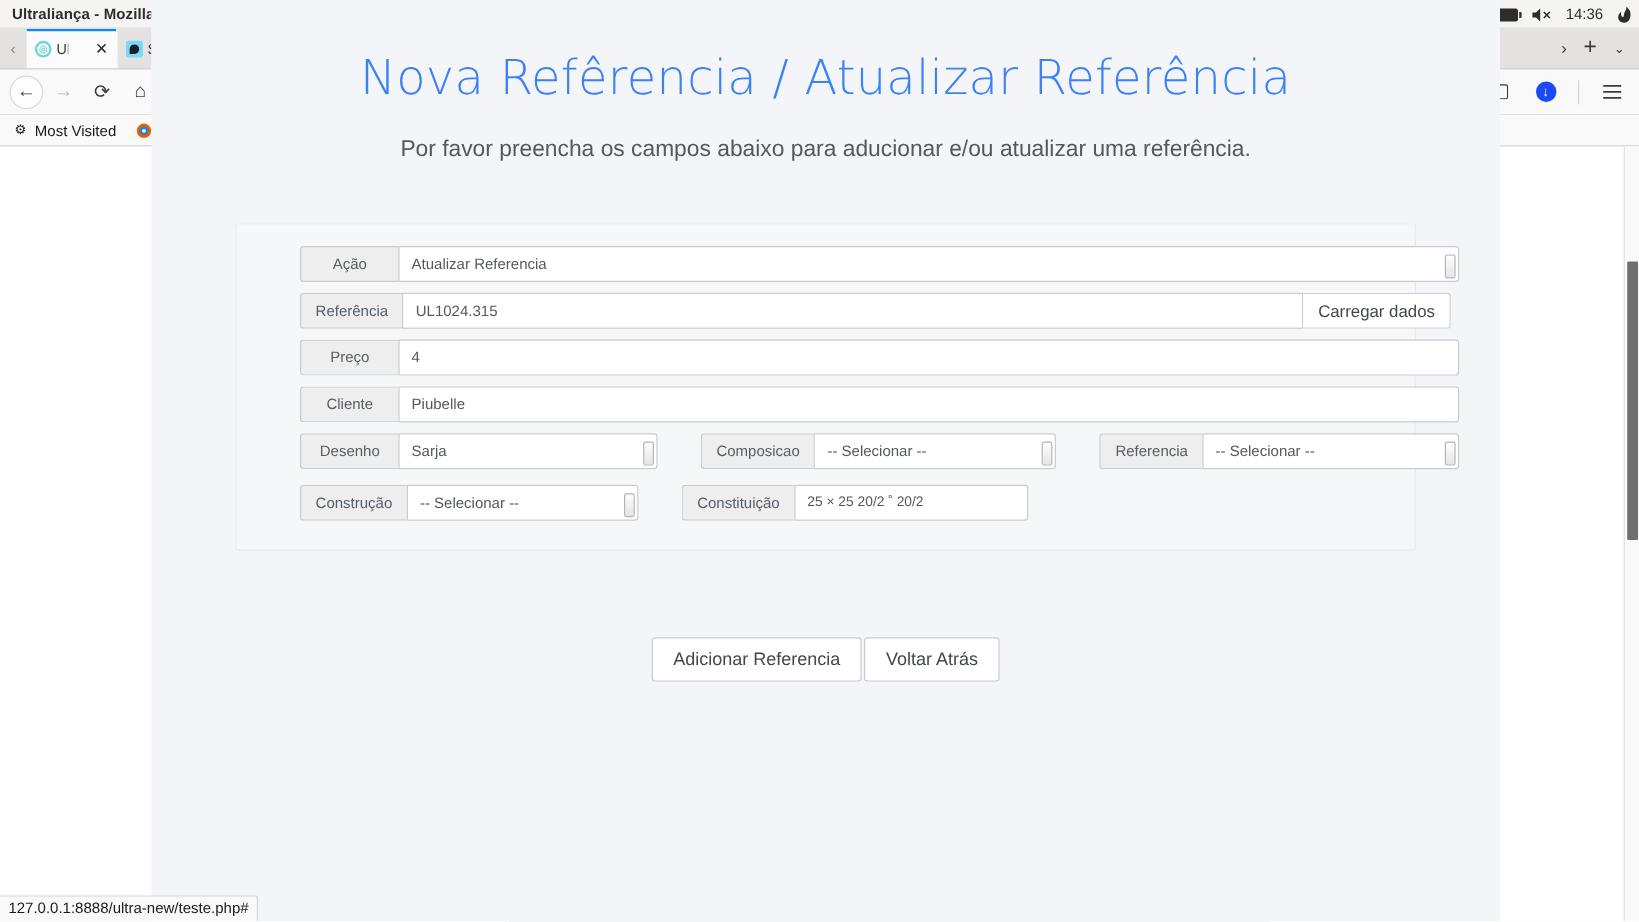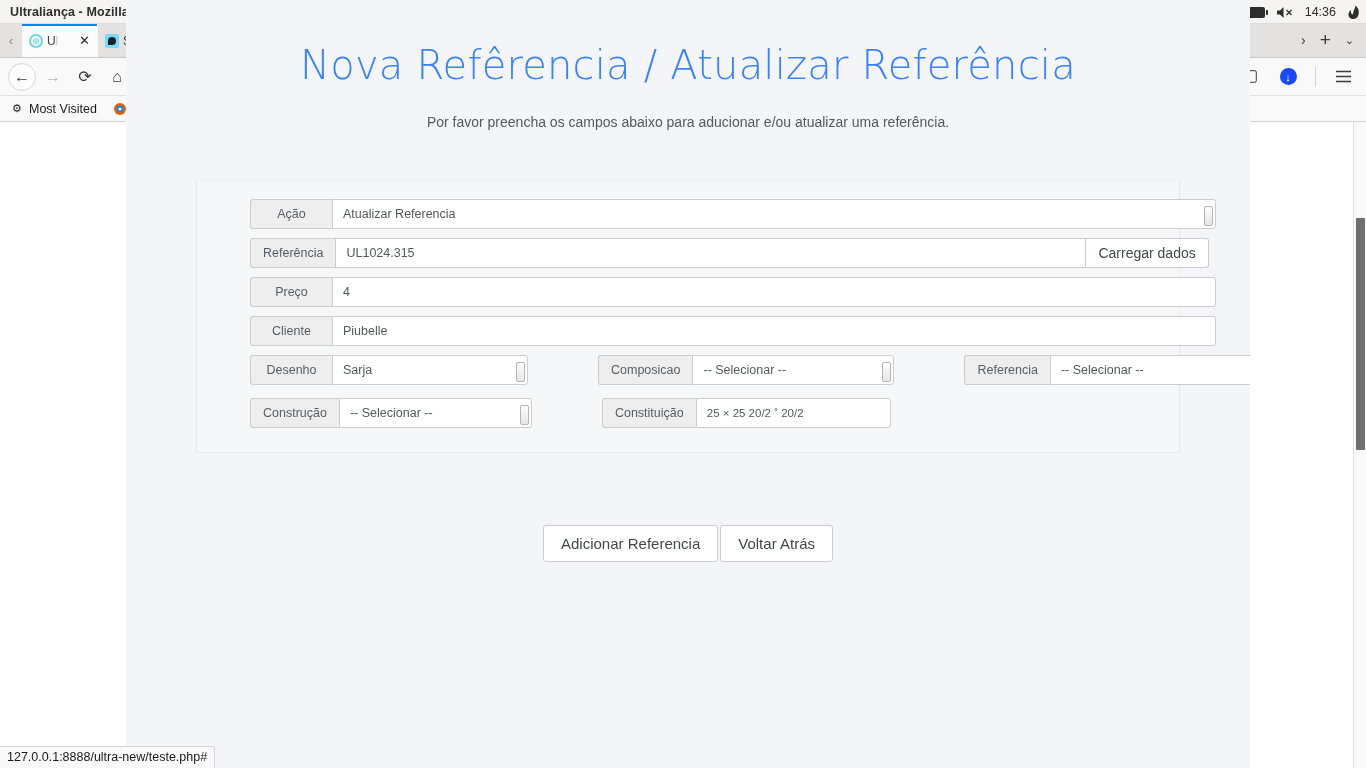--- a/index.html
+++ b/index.html
@@ -139,37 +139,37 @@
     overflow: hidden;
   }
   .page-title {
     text-align: center;
     font-size: 40px; font-weight: 300; color: #3b82f6;
     margin-top: 42px; letter-spacing: .2px;
     font-family: "DejaVu Sans", sans-serif;
   }
   .page-sub {
     text-align: center;
-    font-size: 14px; color: #54595f;
+    font-size: 19px; color: #54595f;
     margin-top: 26px;
   }
   .form-panel {
     margin: 50px 70px 0 70px;
     background: #f6f7f9;
     border-left: 1px solid #e7e9ee;
     border-right: 1px solid #e7e9ee;
     border-bottom: 1px solid #e7e9ee;
     border-top: 1px solid #eef0f3;
     border-radius: 3px;
     padding: 18px 17px 24px 17px;
   }
   .row { display: flex; margin-bottom: 9px; }
   .row:last-child { margin-bottom: 0; }
   .ig { display: flex; align-items: stretch; padding-left: 36px; }
-  .ig + .ig { margin-left: 34px; }
+  .ig + .ig { }
   .addon {
     background: #eeeeee;
     border: 1px solid #cccccc;
     border-right: none;
     border-radius: 3px 0 0 3px;
     color: #555e66;
     font-size: 12.5px;
     display: flex; align-items: center; justify-content: center;
     padding: 0 12px;
     min-width: 82px;
@@ -206,21 +206,21 @@
     display: flex; align-items: center;
     padding: 0 12px;
     font-size: 14px;
     color: #43474b;
     white-space: nowrap;
   }
   .ctl.with-btn { border-radius: 0; }
 
   .w-full  { width: 884px; }
   .w-ref   { width: 751px; }
-  .w-desenho { width: 196px; }
+  .w-desenho { width: 216px; }
   .w-comp  { width: 202px; }
   .w-cont  { width: 214px; }
   .w-constru { width: 193px; }
   .w-constit { width: 195px; }
 
   .actions {
     display: flex; justify-content: center; gap: 2px;
     margin-top: 72px;
   }
   .btn {

